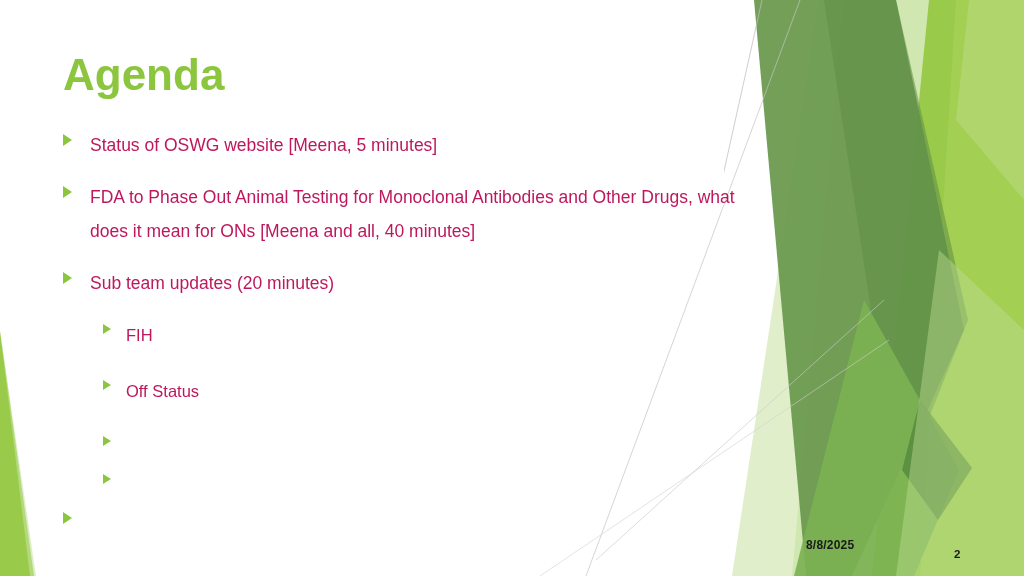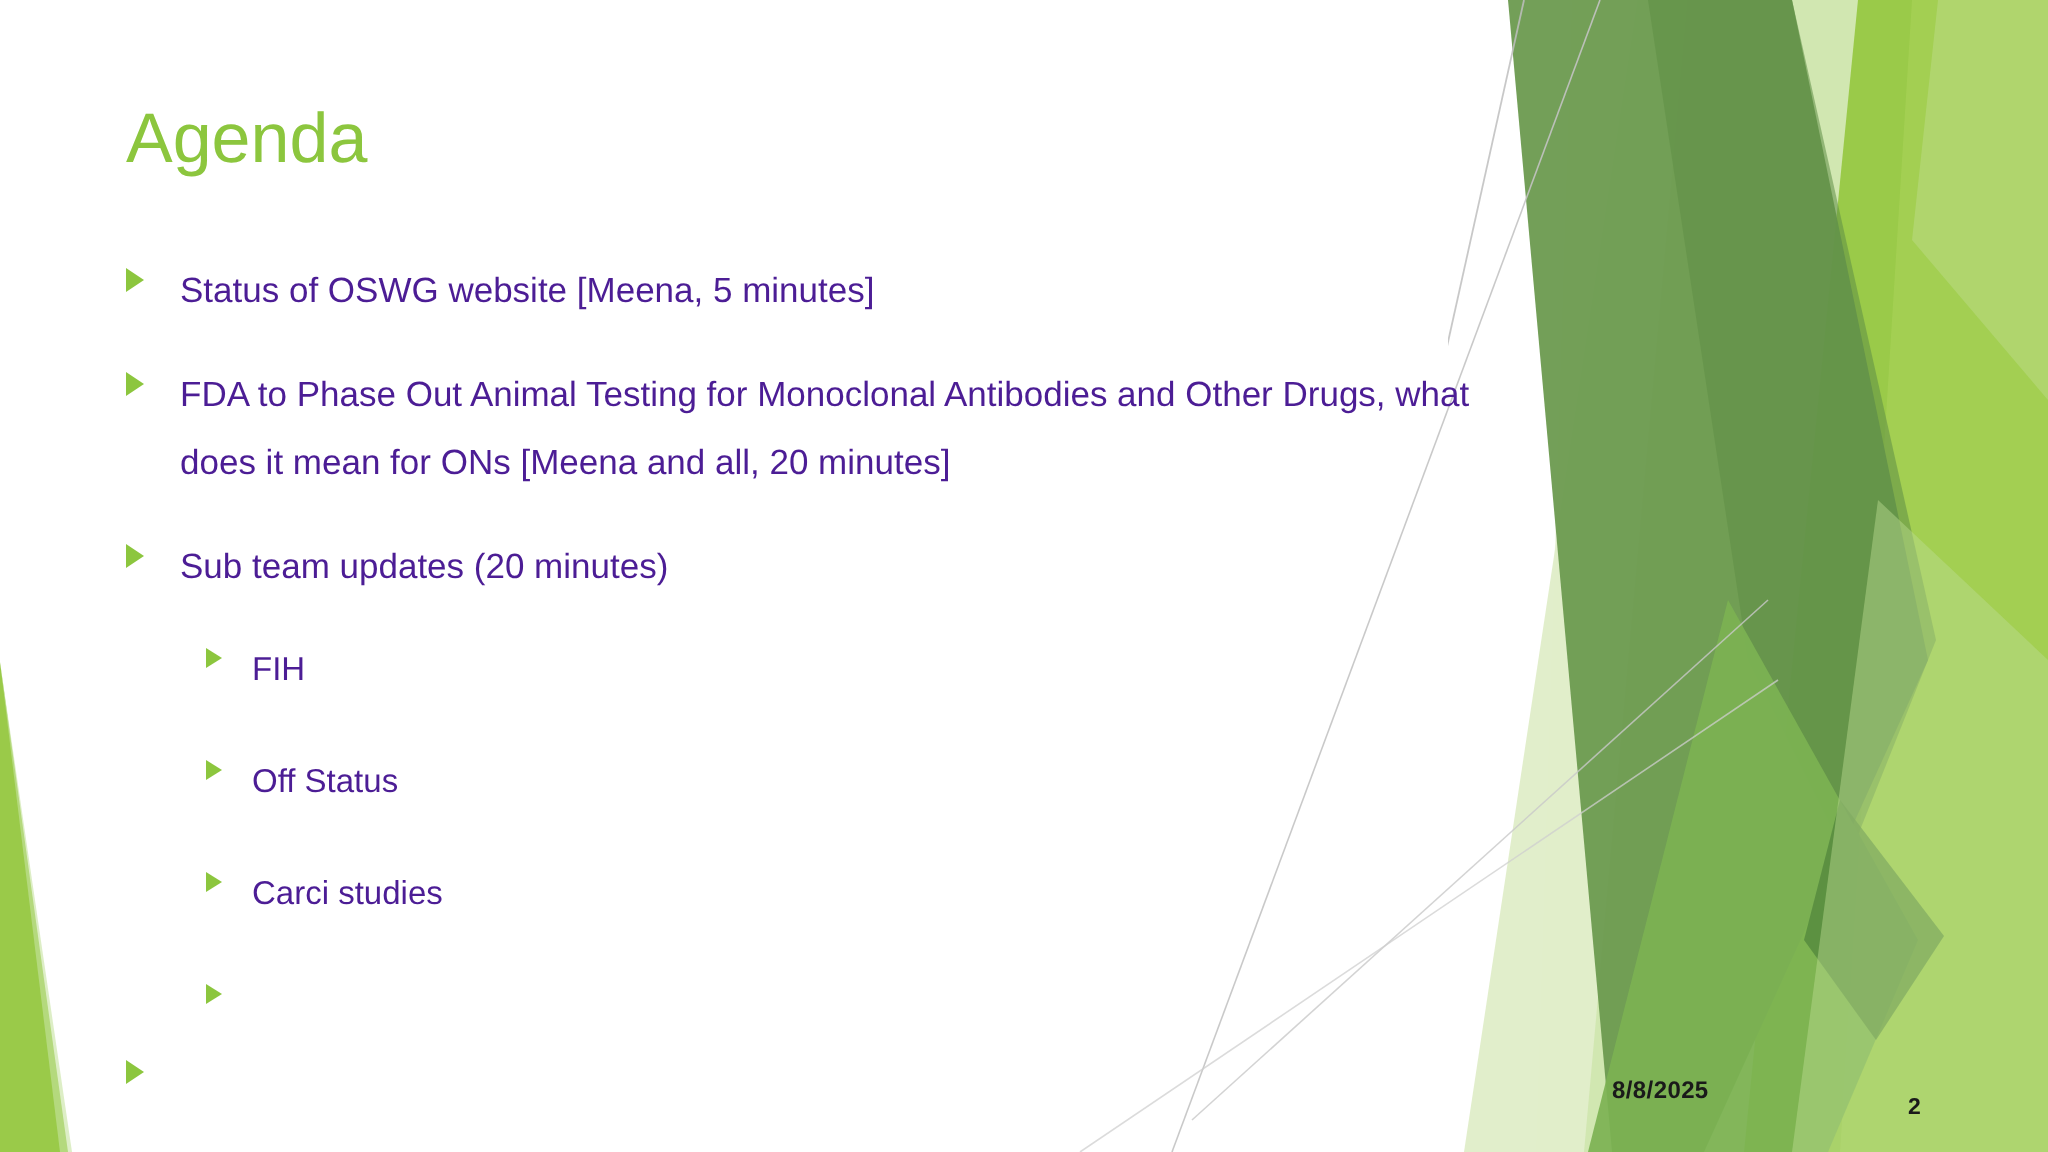--- a/index.html
+++ b/index.html
@@ -35,22 +35,22 @@
     width: 60px;
     height: 250px;
     pointer-events: none;
   }
 
   
   #title {
     position: absolute;
     left: 63px;
     top: 50px;
-    font-size: 35px;
-    font-weight: 400;
+    font-size: 44px;
+    font-weight: 700;
     color: #8CC63E;
     letter-spacing: 0px;
     line-height: 1.15;
     white-space: nowrap;
   }
 
   
   #body-list {
     position: absolute;
     left: 63px;
@@ -82,21 +82,21 @@
     border-width: 6.5px 0 6.5px 9.5px;
     margin-top: 6px;
     margin-right: 18px;
   }
   .lvl2 .marker {
     border-width: 5.5px 0 5.5px 8px;
     margin-top: 6px;
     margin-right: 15px;
   }
   .btext {
-    color: #4c1d95;
+    color: #be185d;
     font-size: 17.5px;
     line-height: 34px;
     font-weight: 400;
   }
   .lvl1 .btext { font-size: 17.5px; }
   .lvl2 .btext { font-size: 16.5px; }
 
   
   #date-text {
     position: absolute;
@@ -170,41 +170,40 @@
 
   <div id="body-list">
 
     <div class="bullet-row lvl1">
       <span class="marker"></span>
       <span class="btext">Status of OSWG website [Meena, 5 minutes]</span>
     </div>
 
     <div class="bullet-row lvl1">
       <span class="marker"></span>
-      <span class="btext">FDA to Phase Out Animal Testing for Monoclonal Antibodies and Other Drugs, what does it mean for ONs [Meena and all, 20 minutes]</span>
+      <span class="btext">FDA to Phase Out Animal Testing for Monoclonal Antibodies and Other Drugs, what does it mean for ONs [Meena and all, 40 minutes]</span>
     </div>
 
     <div class="bullet-row lvl1">
       <span class="marker"></span>
       <span class="btext">Sub team updates (20 minutes)</span>
     </div>
 
     <div class="bullet-row lvl2">
       <span class="marker"></span>
       <span class="btext">FIH</span>
     </div>
 
     <div class="bullet-row lvl2">
       <span class="marker"></span>
       <span class="btext">Off Status</span>
     </div>
 
     <div class="bullet-row lvl2">
       <span class="marker"></span>
-      <span class="btext">Carci studies</span>
     </div>
 
     <div class="bullet-row lvl2">
       <span class="marker"></span>
     </div>
 
     <div class="bullet-row lvl1">
       <span class="marker"></span>
     </div>
 

